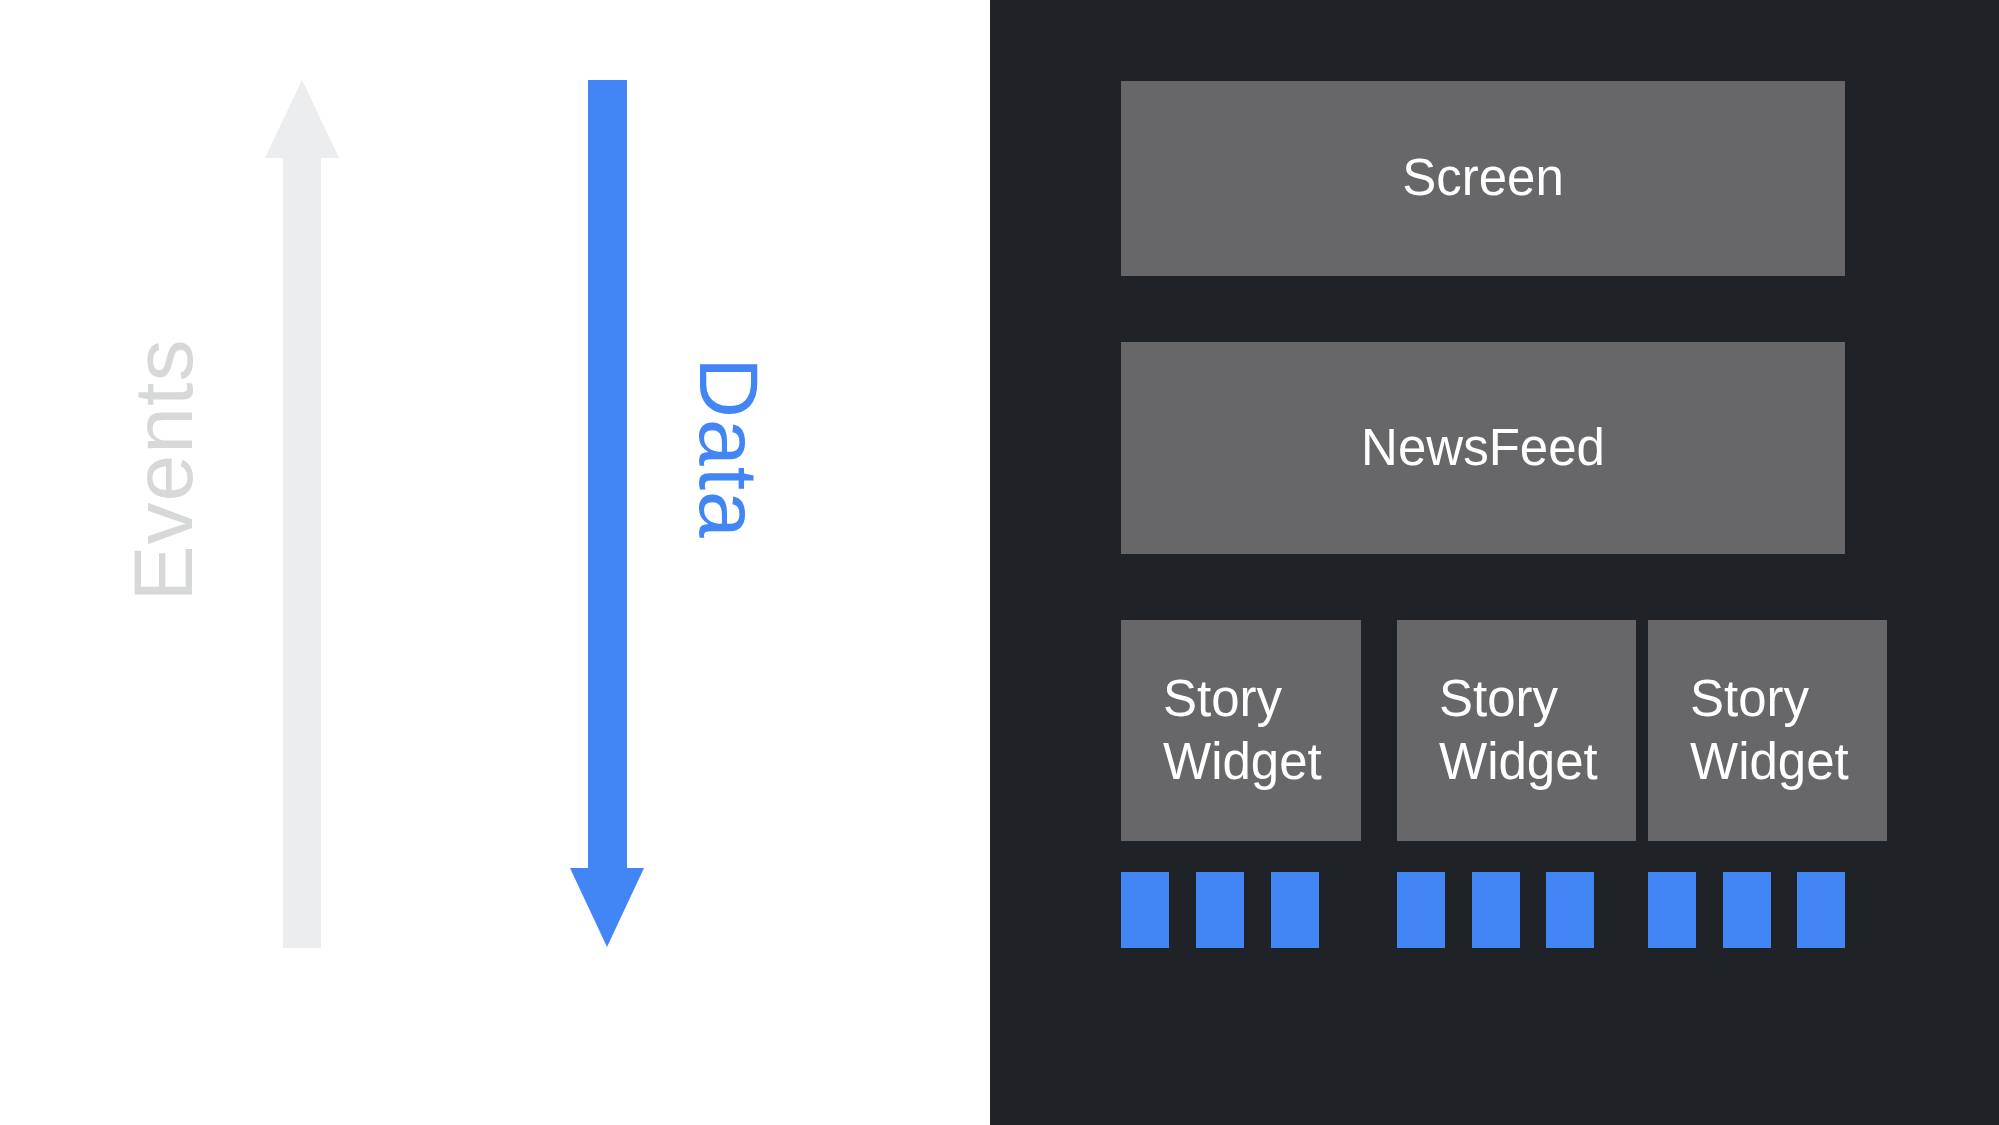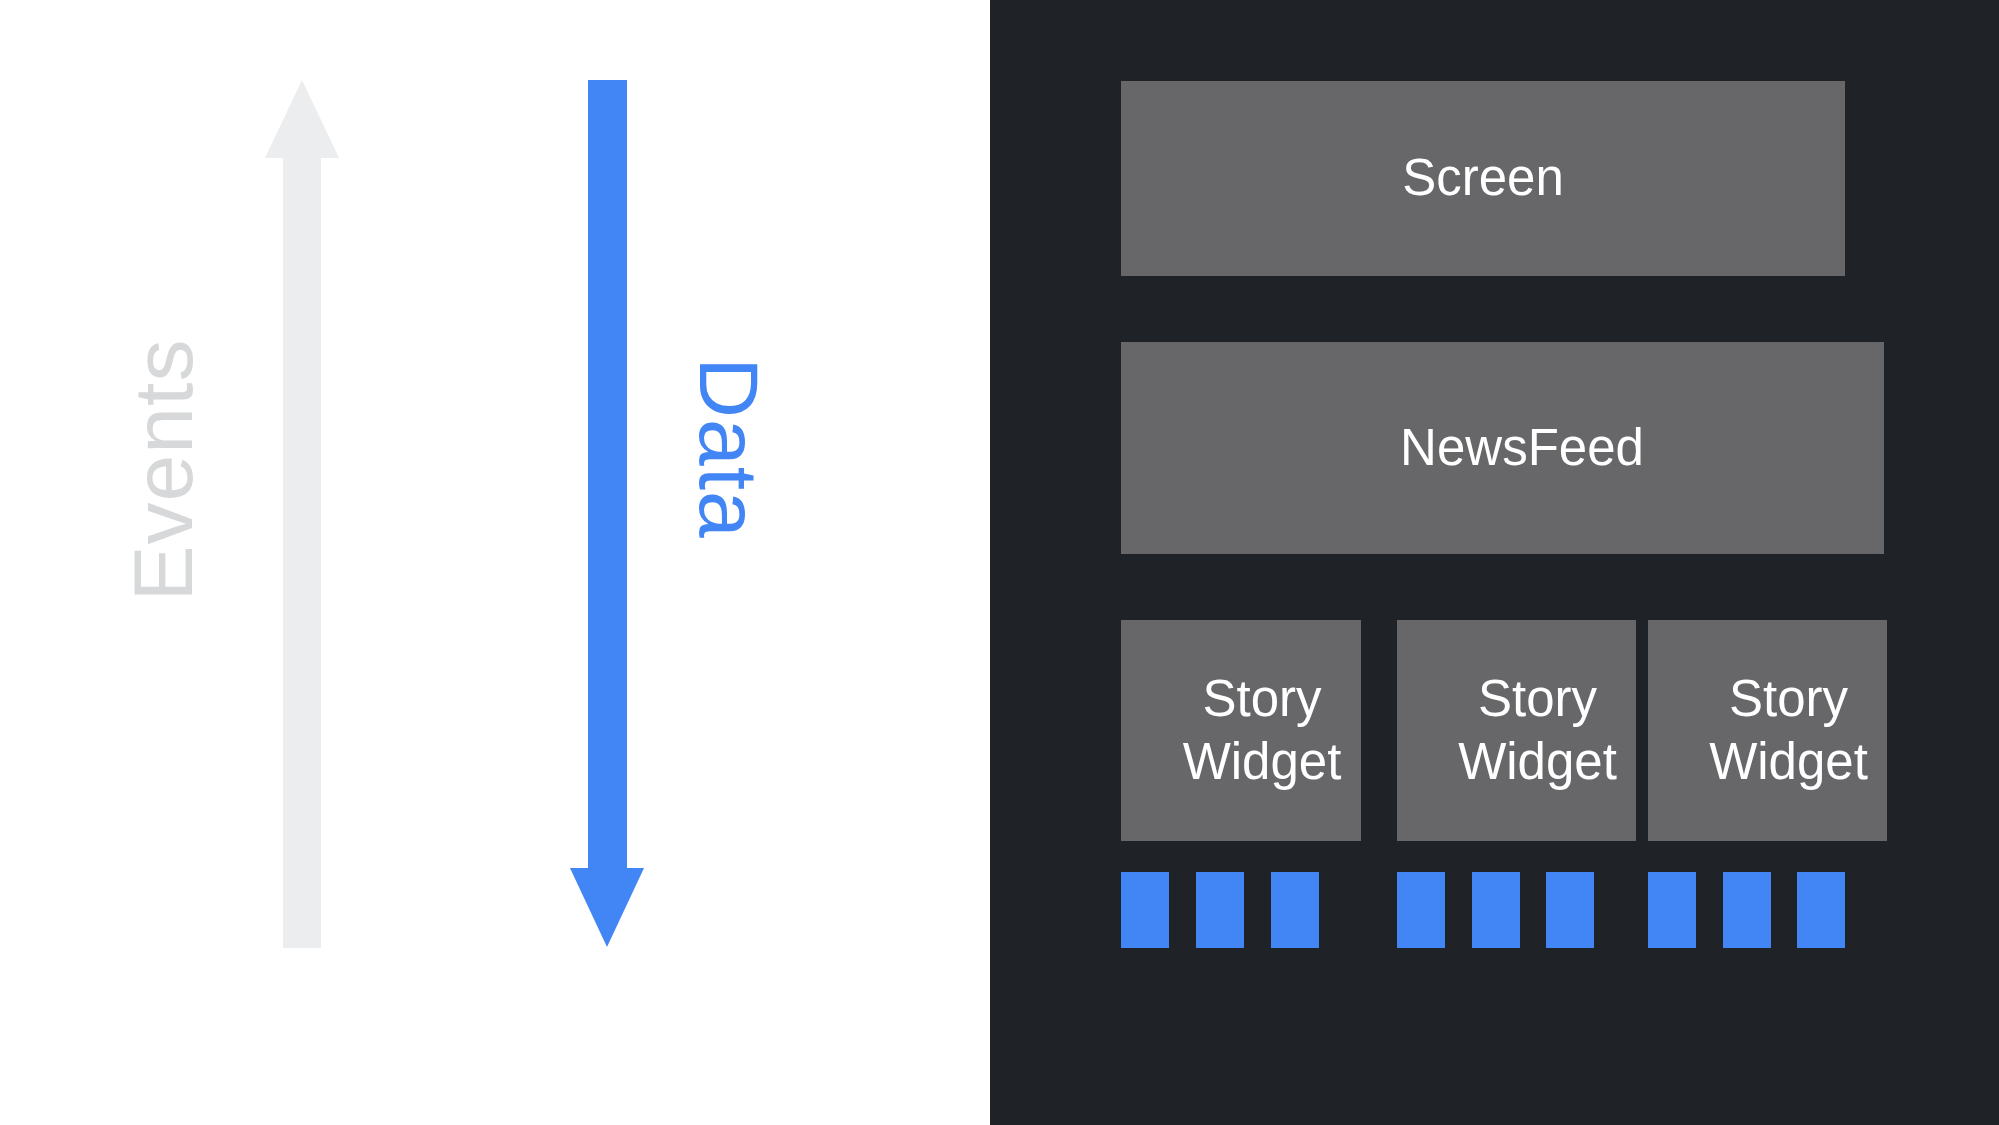--- a/index.html
+++ b/index.html
@@ -66,24 +66,24 @@
     background:var(--dark-bg);
   }
   #tree-content{
     position:absolute;left:131px;top:0;width:724px;height:1125px;
   }
   .gbox{
     position:absolute;
     background:var(--box-gray);
     color:var(--box-text);
     display:flex;align-items:center;justify-content:center;
-    font-size:51px;line-height:1.22;text-align:center;
+    font-size:51px;line-height:1.22;
   }
   #screen-box{left:0;top:81px;width:724px;height:195px;}
-  #newsfeed-box{left:0;top:342px;width:724px;height:212px;padding-left:39px;}
+  #newsfeed-box{left:0;top:342px;width:724px;height:212px;}
   .story-box{top:620px;height:221px;padding-left:42px;}
   #story-box-0{left:0;width:198px;}
   #story-box-1{left:276px;width:197px;}
   #story-box-2{left:527px;width:197px;}
   .sq-group{
     position:absolute;top:872px;height:76px;
     display:flex;justify-content:space-between;
   }
   #sq-group-0{left:0;width:198px;}
   #sq-group-1{left:276px;width:197px;}

